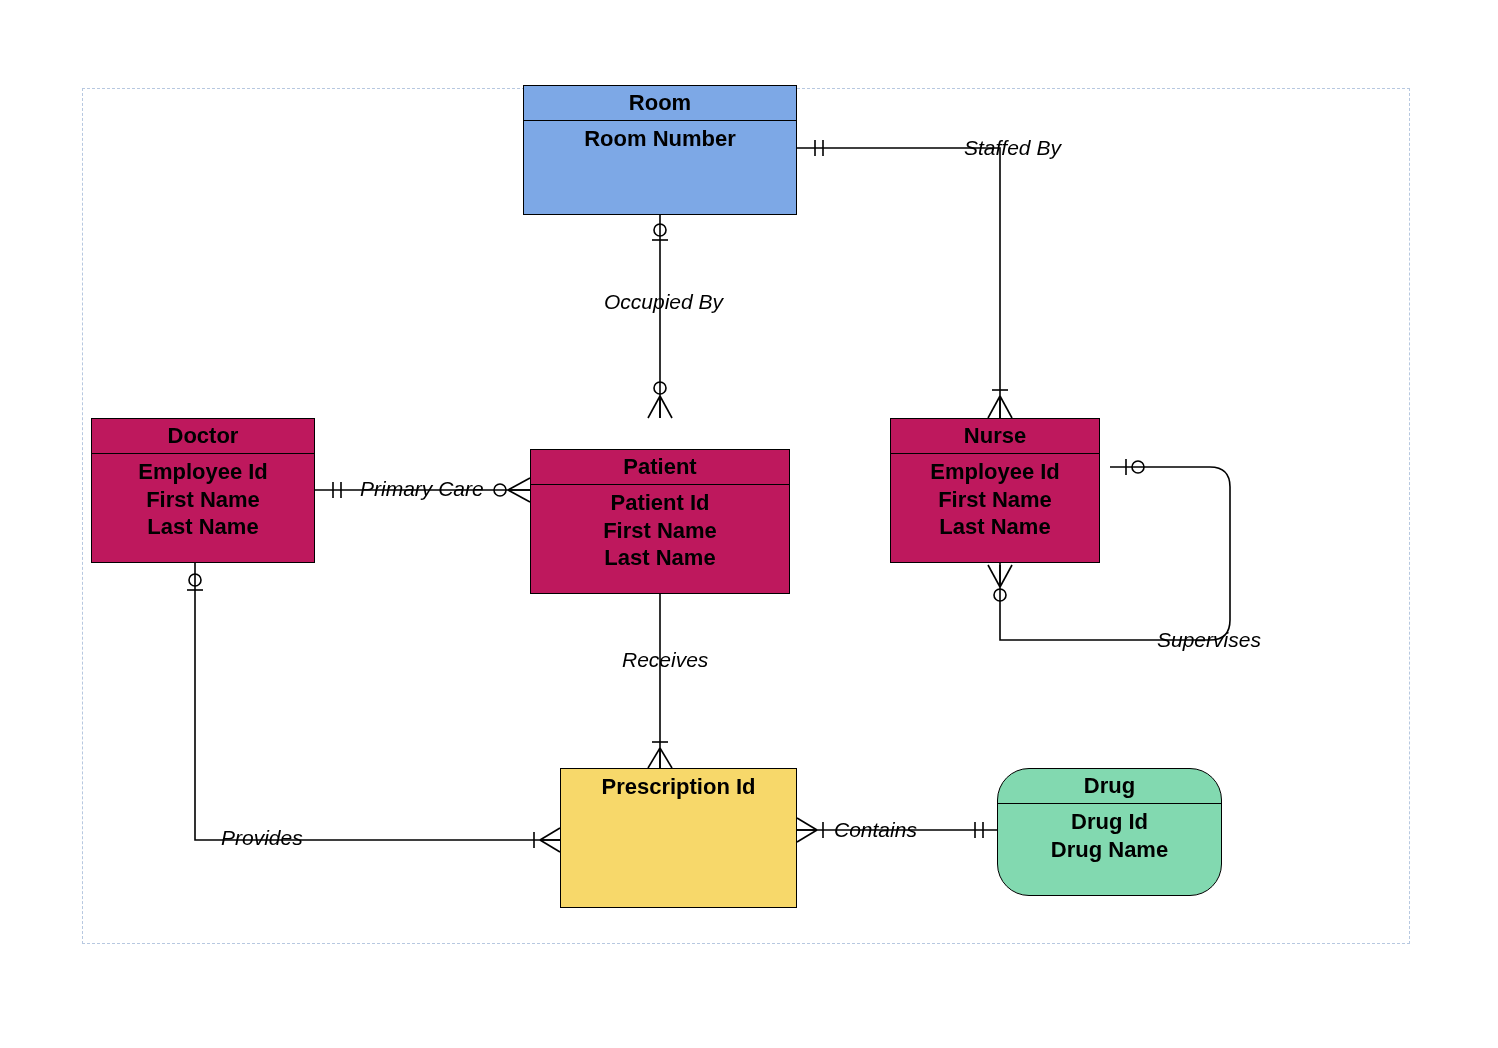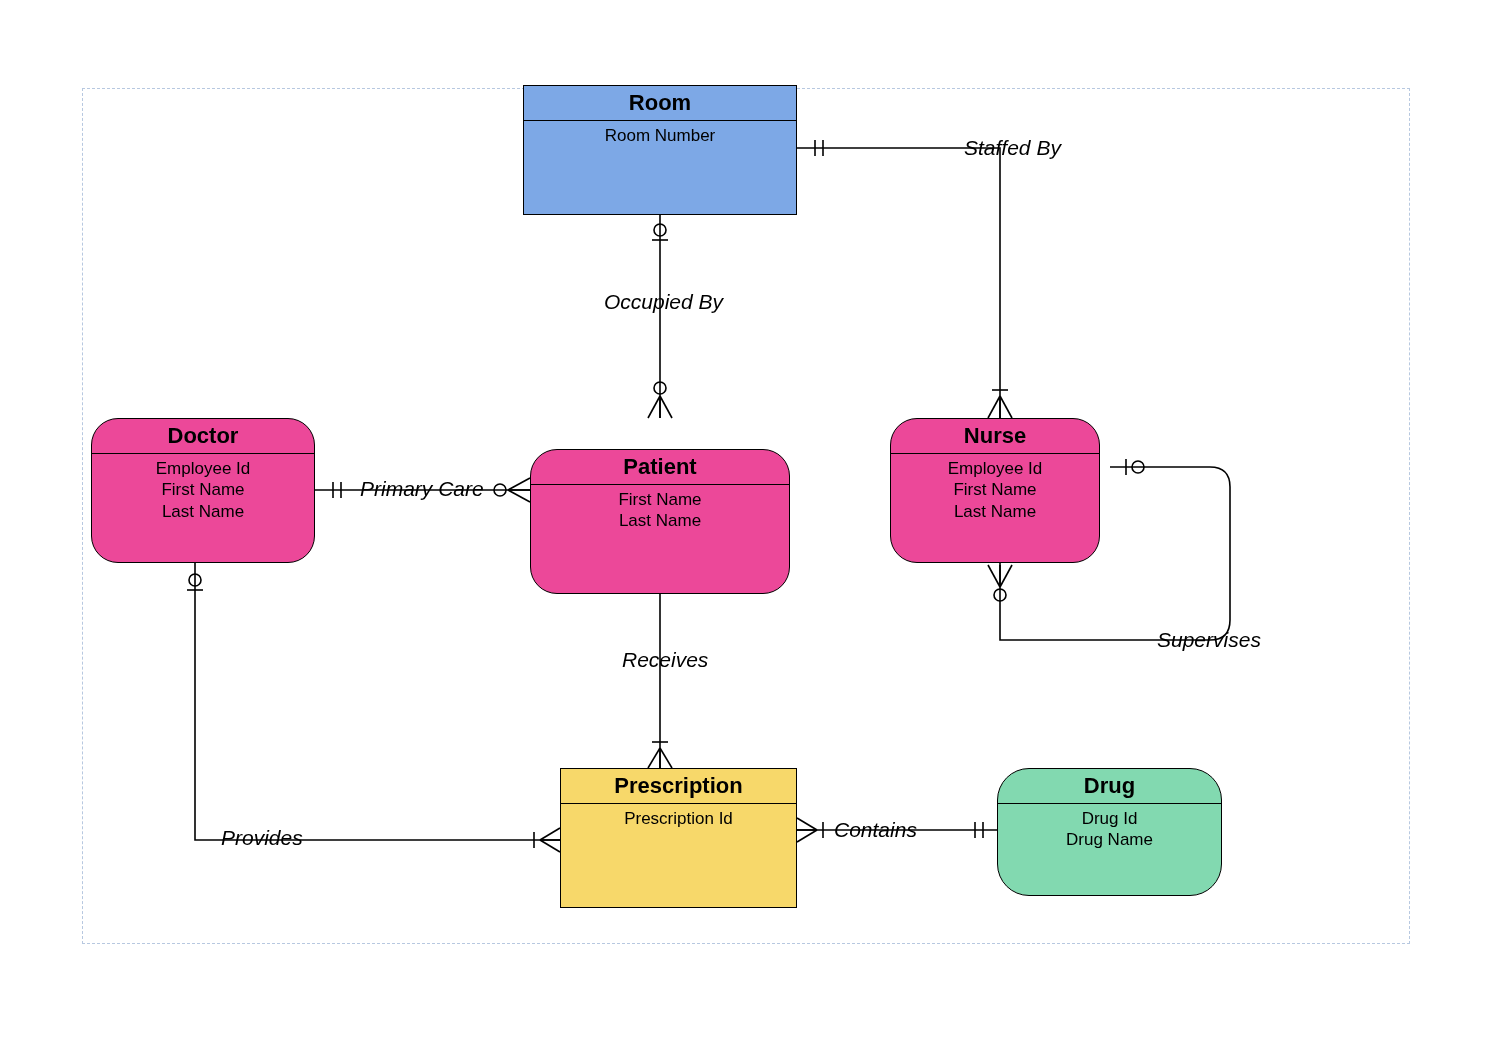--- a/index.html
+++ b/index.html
@@ -31,32 +31,33 @@
   }
   .entity .title {
     text-align: center;
     font-weight: bold;
     font-size: 22px;
     padding: 4px 0 4px 0;
     border-bottom: 1.5px solid #000;
   }
   .entity .attrs {
     text-align: center;
-    font-size: 17px;
+    font-size: 22px;
     line-height: 1.25;
     padding-top: 4px;
+    font-weight: bold;
   }
   .rel-label {
     position: absolute;
     font-style: italic;
     font-size: 21px;
     white-space: nowrap;
   }
   .blue   { background: #7da8e6; }
-  .orange { background: #ec4899; border-radius: 27px; }
+  .orange { background: #be185d; }
   .yellow { background: #f7d86a; }
   .green  { background: #82d9b0; border-radius: 32px; }
 </style>
 </head>
 <body>
 
 <div class="canvas"></div>
 
 <svg width="1498" height="1048">
   <g stroke="#000" stroke-width="1.6" fill="none">
@@ -146,36 +147,36 @@
   <div class="attrs">
     <div>Employee Id</div>
     <div>First Name</div>
     <div>Last Name</div>
   </div>
 </div>
 
 <div class="entity orange" style="left:530px; top:418px; width:260px; height:145px;margin-top:31px;">
   <div class="title">Patient</div>
   <div class="attrs">
+    <div>Patient Id</div>
     <div>First Name</div>
     <div>Last Name</div>
   </div>
 </div>
 
 <div class="entity orange" style="left:890px; top:418px; width:210px; height:145px;">
   <div class="title">Nurse</div>
   <div class="attrs">
     <div>Employee Id</div>
     <div>First Name</div>
     <div>Last Name</div>
   </div>
 </div>
 
 <div class="entity yellow" style="left:560px; top:768px; width:237px; height:140px;">
-  <div class="title">Prescription</div>
   <div class="attrs">
     <div>Prescription Id</div>
   </div>
 </div>
 
 <div class="entity green" style="left:997px; top:768px; width:225px; height:128px;">
   <div class="title">Drug</div>
   <div class="attrs">
     <div>Drug Id</div>
     <div>Drug Name</div>

